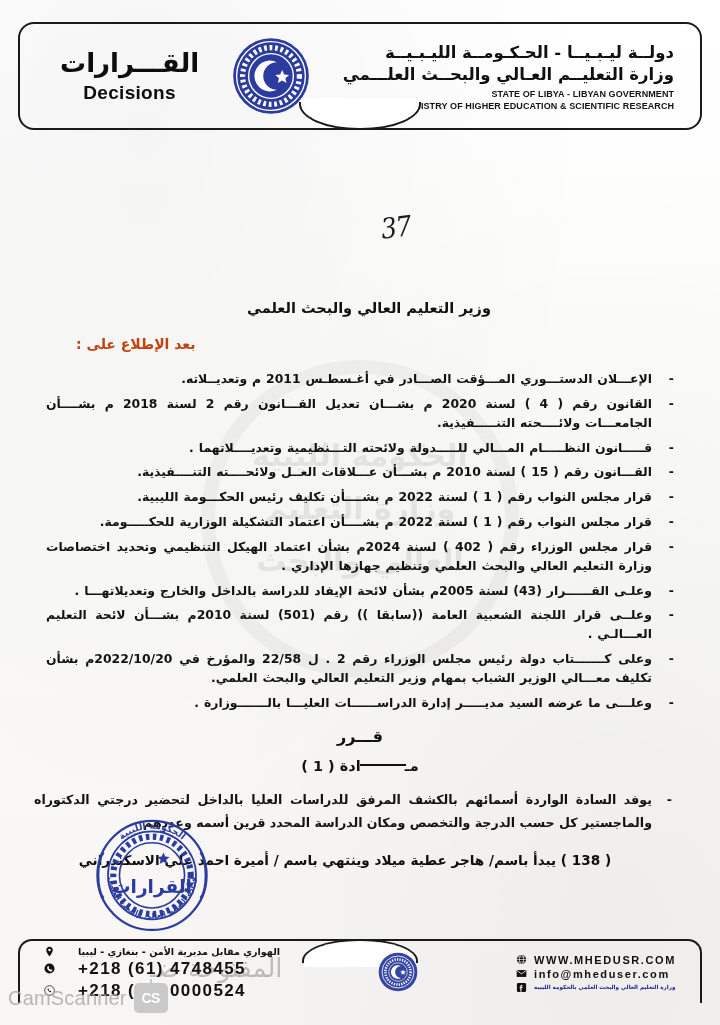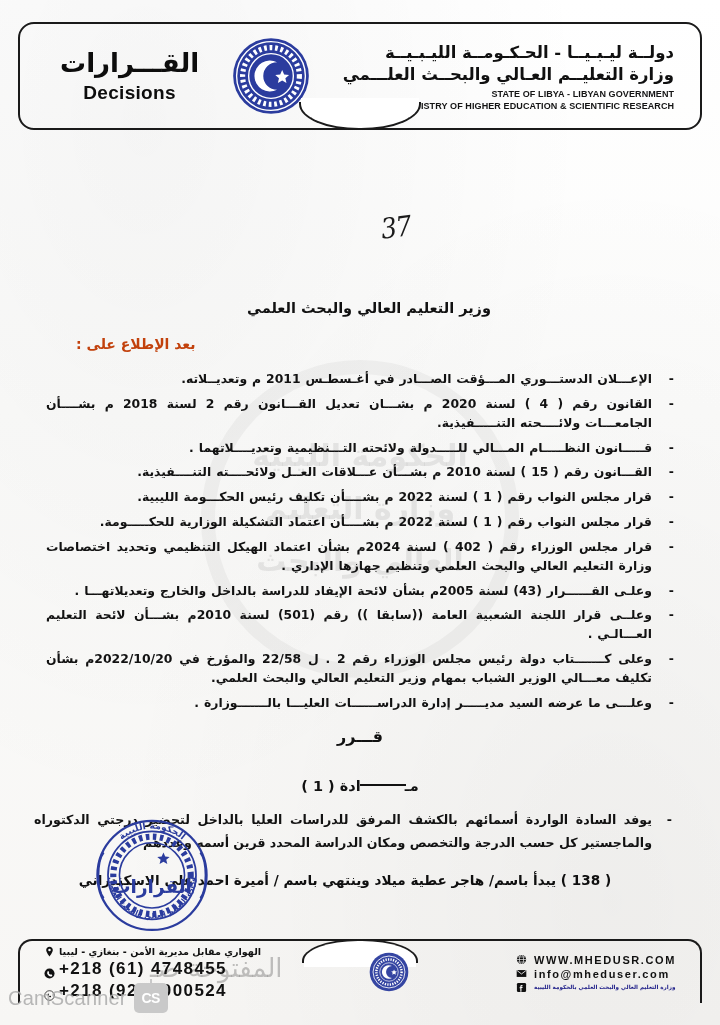--- a/index.html
+++ b/index.html
@@ -247,21 +247,21 @@
   .decide-word {
     margin-top: 14px;
     text-align: center;
     font-size: 16px;
     font-weight: 700;
     letter-spacing: 10px;
     color: #111;
     position: relative;
   }
   .article-heading {
-    margin-top: 32px;
+    margin-top: 12px;
     text-align: center;
     font-size: 14.5px;
     font-weight: 700;
     color: #111;
   }
   .article-heading .tatweel-sm {
     display: inline-block;
     border-bottom: 2px solid #111;
     width: 46px;
     vertical-align: 5px;
@@ -394,22 +394,22 @@
   .footer-right {
     direction: rtl;
     display: flex;
     flex-direction: column;
     align-items: flex-end;
     gap: 2px;
     padding-top: 2px;
   }
   .fr-row {
     display: flex;
-    align-items: flex-end;
-    gap: 4px;
+    align-items: center;
+    gap: 23px;
     white-space: nowrap;
     flex-direction: row-reverse;
   }
   .fr-addr {
     font-size: 9.6px;
     font-weight: 700;
     color: #111;
   }
   .fr-phone {
     font-family: "Liberation Sans", sans-serif;

